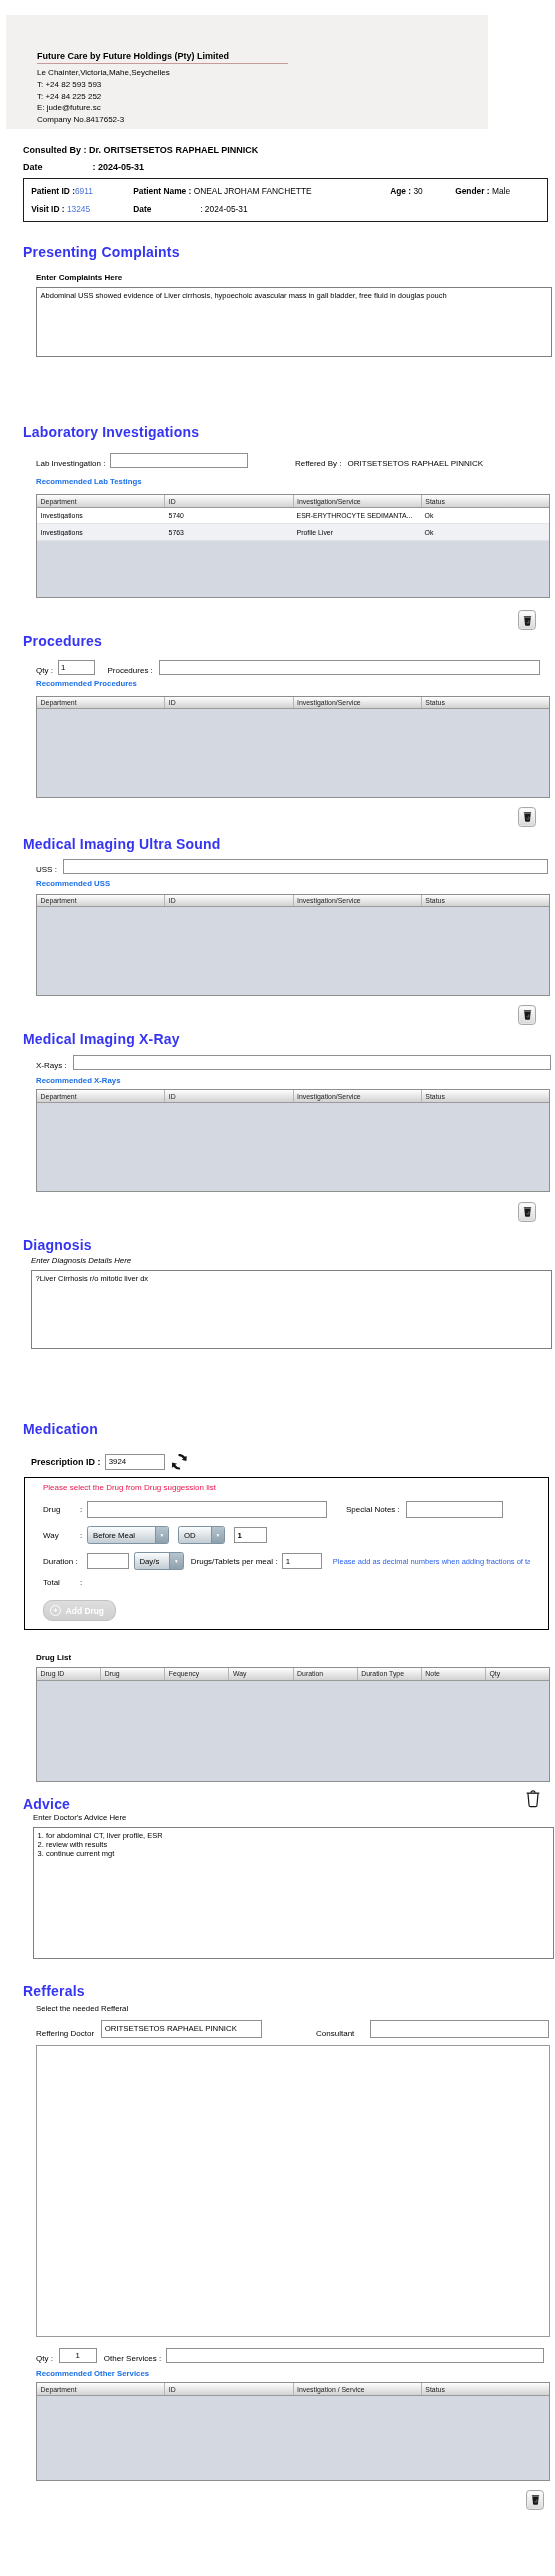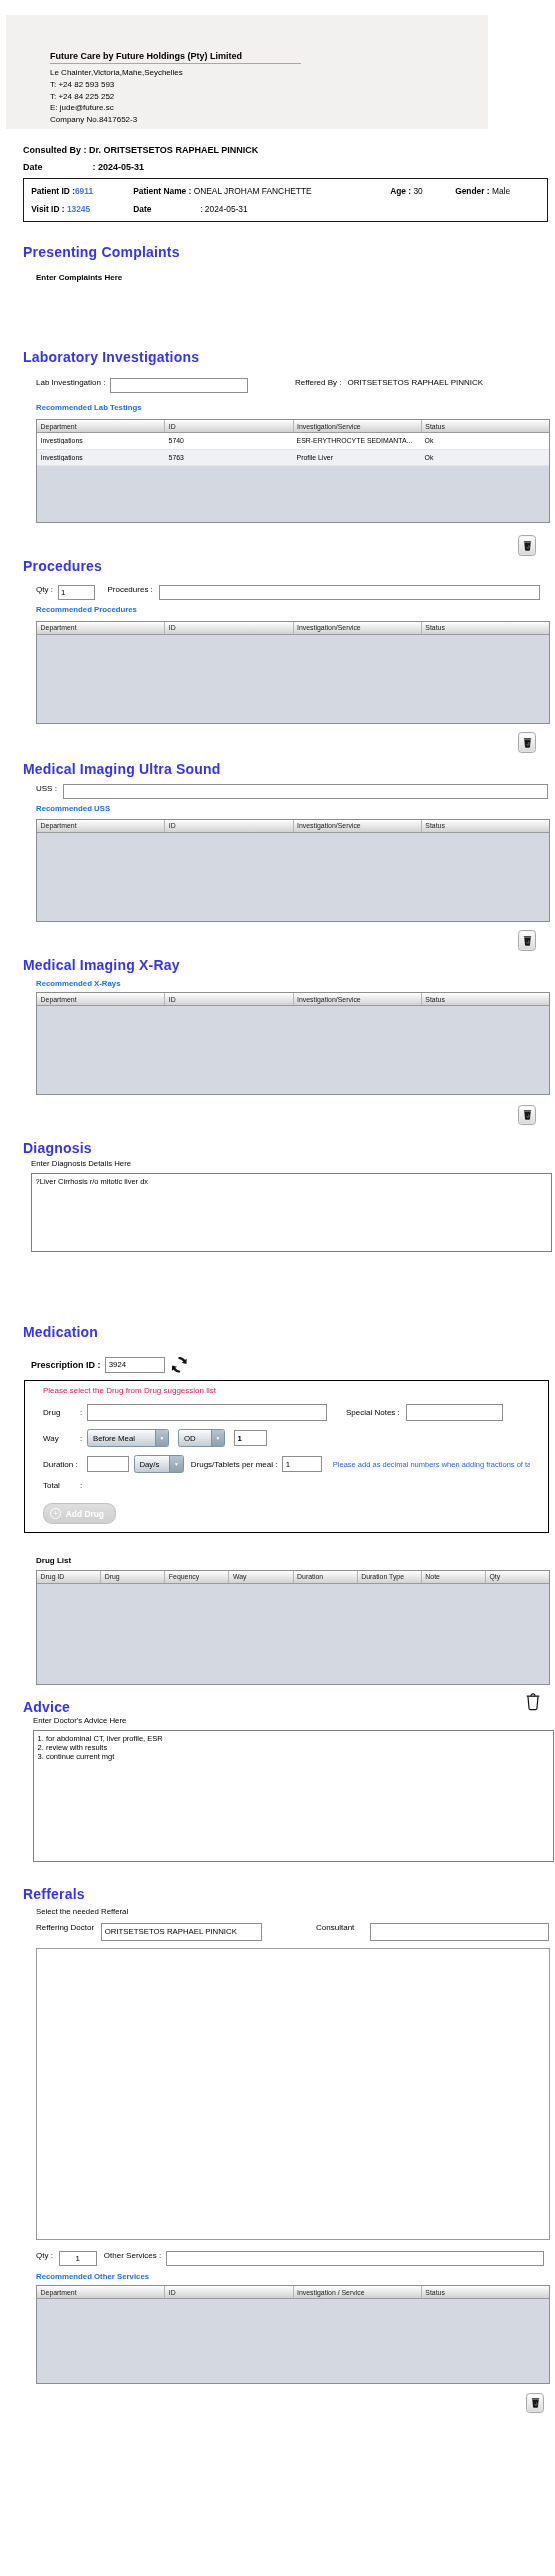--- a/index.html
+++ b/index.html
@@ -1,43 +1,43 @@
 <!DOCTYPE html>
 <html style="font-size:9.6px"><head>
 <meta charset="utf-8">
 <style>
   html,body{margin:0;padding:0;background:#fff;}
   #page{width:556px;min-height:2576px;background:#fff;font-family:"Liberation Sans",sans-serif;color:#000;position:relative;overflow:hidden;}
 
   
   .hdr-band{margin:15px 0 0 6px;width:482px;height:114px;background:#f2f1f0;position:relative;}
-  .company{position:absolute;left:44px;top:36px;}
+  .company{position:absolute;left:31px;top:36px;}
   .company-name{font-size:9px;font-weight:bold;border-bottom:1.2px solid #c79999;padding-bottom:1.8px;width:251px;}
   .company-lines{margin-top:3.6px;font-size:8px;line-height:1.45;}
   .logo-box{position:absolute;right:-4.8px;top:0;width:129px;height:114px;background:#fff;}
   .logo-box svg{display:block;}
 
   
   .consult-line{margin:15.5px 0 0 23px;font-weight:bold;font-size:9px;}
   .date-line{margin:7.8px 0 0 23px;font-weight:bold;font-size:9px;}
   .date-line .lbl{display:inline-block;width:67px;}
   .patient-box{margin:6px 0 0 23px;width:509px;border:1.2px solid #1c1c1c;padding:6.6px 7.2px 7.8px 7.2px;font-size:8.4px;}
   .p-row{display:grid;grid-template-columns:102px 257px 65px 1fr;align-items:center;}
   .p-row + .p-row{margin-top:7.8px;grid-template-columns:102px 1fr;}
   .p-row b{font-weight:bold;}
-  .id-blue{color:#4a74d6;font-weight:bold;}
+  .id-blue{color:#4a74d6;font-weight:normal;}
   .inner-lbl{display:inline-block;width:67px;font-weight:bold;}
 
   
   .section-title{color:#3534f2;font-weight:bold;font-size:14px;margin-left:23px;letter-spacing:0.2px;}
   .sub-label{font-weight:bold;font-size:8px;margin-left:36px;}
   .sub-label-reg{font-weight:normal;font-size:7.8px;margin-left:36px;}
   textarea.big{display:block;margin:4.8px 0 0 36px;width:507px;border:0.6px solid #7f7f7f;background:#fff;font-family:"Liberation Sans",sans-serif;font-size:7.5px;padding:3px 3.6px;resize:none;color:#000;}
   .link{color:#1b6fe8;font-weight:bold;font-size:7.8px;margin-left:36px;}
-  .inline-row{margin-left:36px;display:flex;align-items:flex-start;font-size:8px;}
+  .inline-row{margin-left:36px;display:flex;align-items:flex-end;font-size:8px;}
   input.txt{height:13px;border:0.6px solid #8f8f8f;background:#fff;font-family:"Liberation Sans",sans-serif;font-size:7.8px;padding:0 2.4px;color:#000;}
 
   
   .tbl{margin-left:36px;width:514px;border:0.6px solid #8e8e8e;background:#d4d8e0;box-sizing:border-box;}
   .thead{display:flex;background:linear-gradient(#fefefe,#d2d2d2);border-bottom:0.6px solid #9a9a9a;}
   .th{flex:1;padding:2.4px 3.6px;font-size:6.9px;color:#1a1a1a;border-right:0.6px solid #b5b5b5;white-space:nowrap;overflow:hidden;}
   .th:last-child{border-right:none;}
   .trow{display:flex;background:#fff;border-bottom:0.6px solid #e2e4e8;height:15.5px;align-items:center;}
   .trow.alt{background:#eff1f4;}
   .td{flex:1;padding:0 3.6px;font-size:6.9px;white-space:nowrap;overflow:hidden;}
@@ -111,20 +111,21 @@
       <span><b>Gender  :</b> <span>Male</span></span>
     </div>
     <div class="p-row">
       <span><b>Visit ID    :</b> <span class="id-blue">13245</span></span>
       <span><span class="inner-lbl">Date</span><span>:</span> <span>2024-05-31</span></span>
     </div>
   </div>
 
   <div class="section-title" style="margin-top:21.5px;">Presenting Complaints</div>
   <div class="sub-label" style="margin-top:13px;">Enter Complaints Here</div>
+  <textarea class="big" style="height: 62px;">Abdominal USS showed evidence of Liver cirrhosis, hypoechoic avascular mass in gall bladder, free fluid in douglas pouch</textarea>
 
   <div class="section-title" style="margin-top:67px;">Laboratory  Investigations</div>
   <div class="inline-row" style="margin-top:13px;">
     <span>Lab Investingation :</span>
     <input class="txt" style="width: 131px; margin-left: 4.8px;" value="">
     <span style="margin-left:47px;">Reffered By :</span>
     <span style="margin-left:6px;">ORITSETSETOS RAPHAEL PINNICK</span>
   </div>
   <div class="link" style="margin-top:9.6px;">Recommended Lab Testings</div>
   <div class="tbl" style="margin-top:7.8px;">
@@ -198,40 +199,44 @@
   </div>
   <div class="trash-btn trash-flow" style="margin-top:8.4px;">
     <svg viewBox="0 0 18 22" width="9" height="11.4">
         <path d="M2.5 4.5 h13 l-1.6 15.2 a1.8 1.8 0 0 1 -1.8 1.6 h-6.2 a1.8 1.8 0 0 1 -1.8 -1.6 z" fill="#181818"></path>
         <rect x="1.5" y="2" width="15" height="2.2" rx="1" fill="#181818"></rect>
         <path d="M7.3 13.5 a2.6 2.6 0 1 0 2.6 -2.6" stroke="#9a9a9a" stroke-width="1.1" fill="none"></path>
       </svg>
   </div>
 
   <div class="section-title" style="margin-top:6px;">Medical Imaging X-Ray</div>
+  <div class="inline-row" style="margin-top:7.2px;">
+    <span>X-Rays :</span>
+    <input class="txt" style="width: 472px; margin-left: 6px;" value="">
+  </div>
   <div class="link" style="margin-top:6px;">Recommended X-Rays</div>
   <div class="tbl" style="margin-top:4.8px;">
     <div class="thead">
       <div class="th">Department</div>
       <div class="th">ID</div>
       <div class="th">Investigation/Service</div>
       <div class="th">Status</div>
     </div>
     <div class="body-fill"></div>
   </div>
   <div class="trash-btn trash-flow" style="margin-top:9.6px;">
     <svg viewBox="0 0 18 22" width="9" height="11.4">
         <path d="M2.5 4.5 h13 l-1.6 15.2 a1.8 1.8 0 0 1 -1.8 1.6 h-6.2 a1.8 1.8 0 0 1 -1.8 -1.6 z" fill="#181818"></path>
         <rect x="1.5" y="2" width="15" height="2.2" rx="1" fill="#181818"></rect>
         <path d="M7.3 13.5 a2.6 2.6 0 1 0 2.6 -2.6" stroke="#9a9a9a" stroke-width="1.1" fill="none"></path>
       </svg>
   </div>
 
   <div class="section-title" style="margin-top:14.3px;">Diagnosis</div>
-  <div class="sub-label-reg" style="margin-top:3.6px;margin-left:31px;">Enter Diagnosis Details Here</div>
+  <div class="sub-label-reg" style="margin-top:3.6px;margin-left:31px;font-style:italic;">Enter Diagnosis Details Here</div>
   <textarea class="big" style="height: 71px; margin-left: 31px; width: 512px;">?Liver Cirrhosis r/o mitotic liver dx</textarea>
 
   <div class="section-title" style="margin-top:72px;">Medication</div>
   <div class="presc-row">
     <span class="plabel">Prescription ID :</span>
     <input class="txt" style="width: 53px; margin-left: 4.8px; height: 14.3px;" value="3924">
     <div class="refresh-btn">
       <svg viewBox="0 0 32 32" width="16.7" height="16.7">
         <path d="M16 4 a12 12 0 0 1 10.4 6 l-4.2 2.4 L33 15 l.4-11 -3.6 2.1 A15 15 0 0 0 16 0 z" fill="#141414" transform="scale(0.9)"></path>
         <path d="M16 28 a12 12 0 0 1 -10.4 -6 l4.2 -2.4 L-1 17 l-.4 11 3.6 -2.1 A15 15 0 0 0 16 32 z" fill="#141414" transform="translate(3,1) scale(0.9)"></path>

